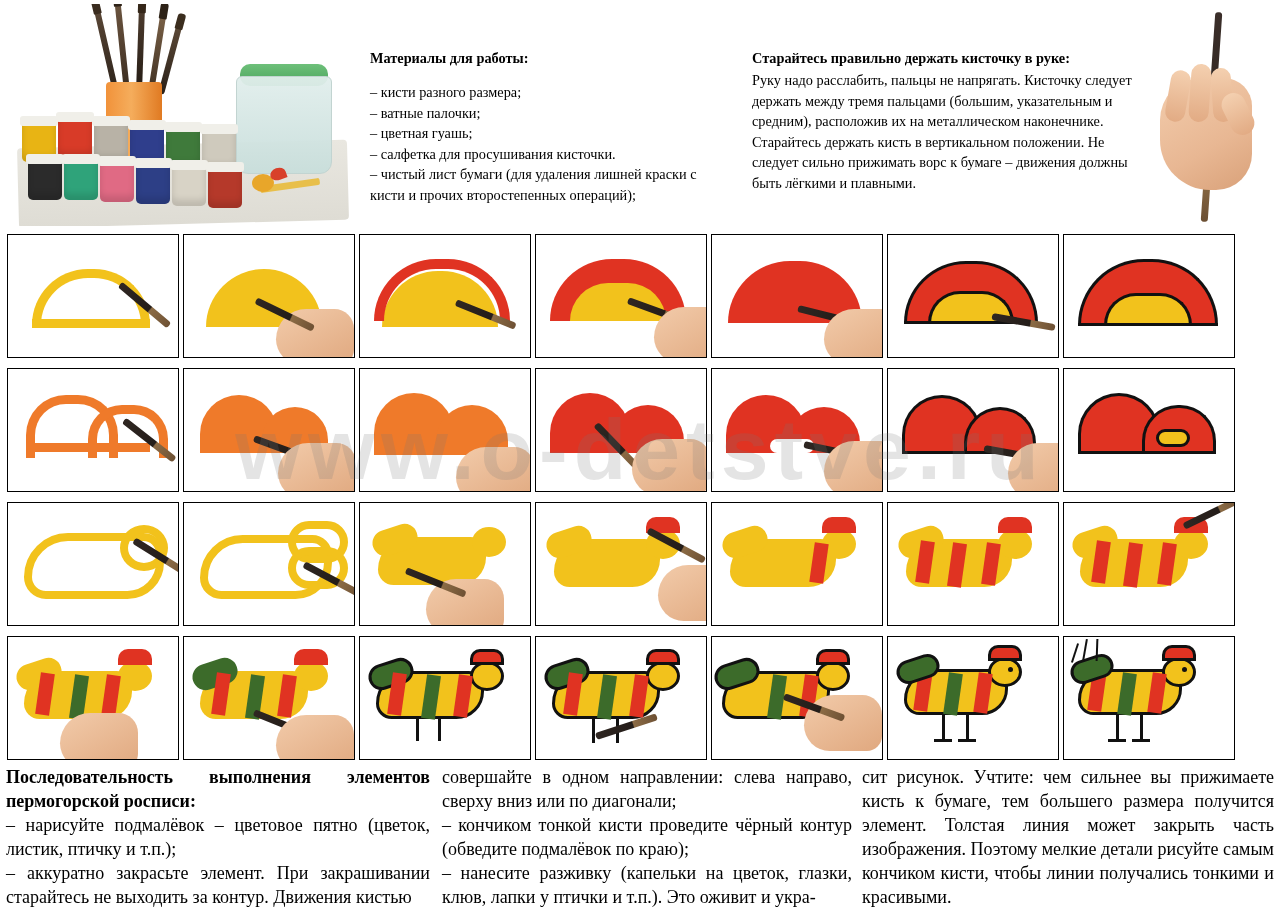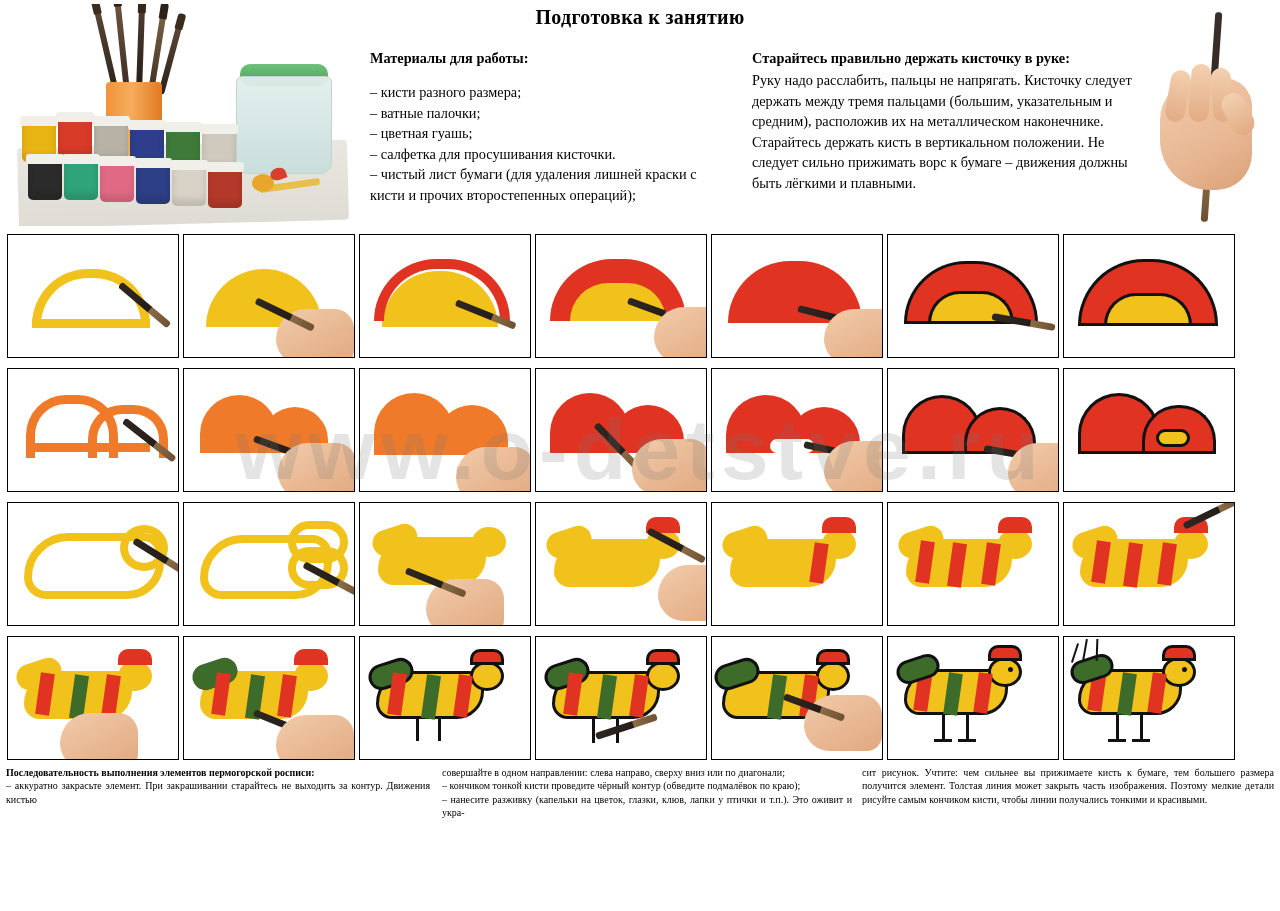--- a/index.html
+++ b/index.html
@@ -229,36 +229,35 @@
   .bottom {
     position: absolute;
     left: 6px;
     top: 766px;
     width: 1268px;
     height: 142px;
   }
   .col {
     position: absolute;
     top: 0;
-    font-size: 10px;
+    font-size: 18px;
     line-height: 1.33;
     text-align: justify;
   }
   .col p { margin: 0; }
   .col .hd { font-weight: bold; }
   .col1 { left: 0; width: 424px; }
   .col2 { left: 436px; width: 410px; }
   .col3 { left: 856px; width: 412px; }
 </style>
 </head>
 <body>
 
 <div class="page">
 
-  <div class="title">Подготовка к занятию</div>
 
   <div class="photo-paints">
     <div class="bg"></div>
     <div class="tablecloth"></div>
 
     <div class="brush" style="left:104px; top:4px; height:80px; transform:rotate(-13deg);">
       <div class="handle" style="background:linear-gradient(180deg,#5a4736,#2e241c);"></div>
       <div class="tip" style="top:-12px;background:#3a2c1f;"></div>
     </div>
     <div class="brush" style="left:116px; top:0px; height:88px; transform:rotate(-6deg);">
@@ -610,20 +609,21 @@
         <div class="shape" style="left:68px; top:102px; width:18px; height:3px; background:#111;"></div>
       </div>
     </div>
   </div>
 
   <div class="watermark">www.o-detstve.ru</div>
 
   <div class="bottom">
     <div class="col col1">
       <p class="hd">Последовательность выполнения элементов пермогорской росписи:</p>
+      <p>– нарисуйте подмалёвок – цветовое пятно (цветок, листик, птичку и т.п.);</p>
       <p>– аккуратно закрасьте элемент. При закрашивании старайтесь не выходить за контур. Движения кистью</p>
     </div>
     <div class="col col3">
       <p>сит рисунок. Учтите: чем сильнее вы прижимаете кисть к бумаге, тем большего размера получится элемент. Толстая линия может закрыть часть изображения. Поэтому мелкие детали рисуйте самым кончиком кисти, чтобы линии получались тонкими и красивыми.</p>
     </div>
     <div class="col col2">
       <p>совершайте в одном направлении: слева направо, сверху вниз или по диагонали;</p>
       <p>– кончиком тонкой кисти проведите чёрный контур (обведите подмалёвок по краю);</p>
       <p>– нанесите разживку (капельки на цветок, глазки, клюв, лапки у птички и т.п.). Это оживит и укра-</p>
     </div>

